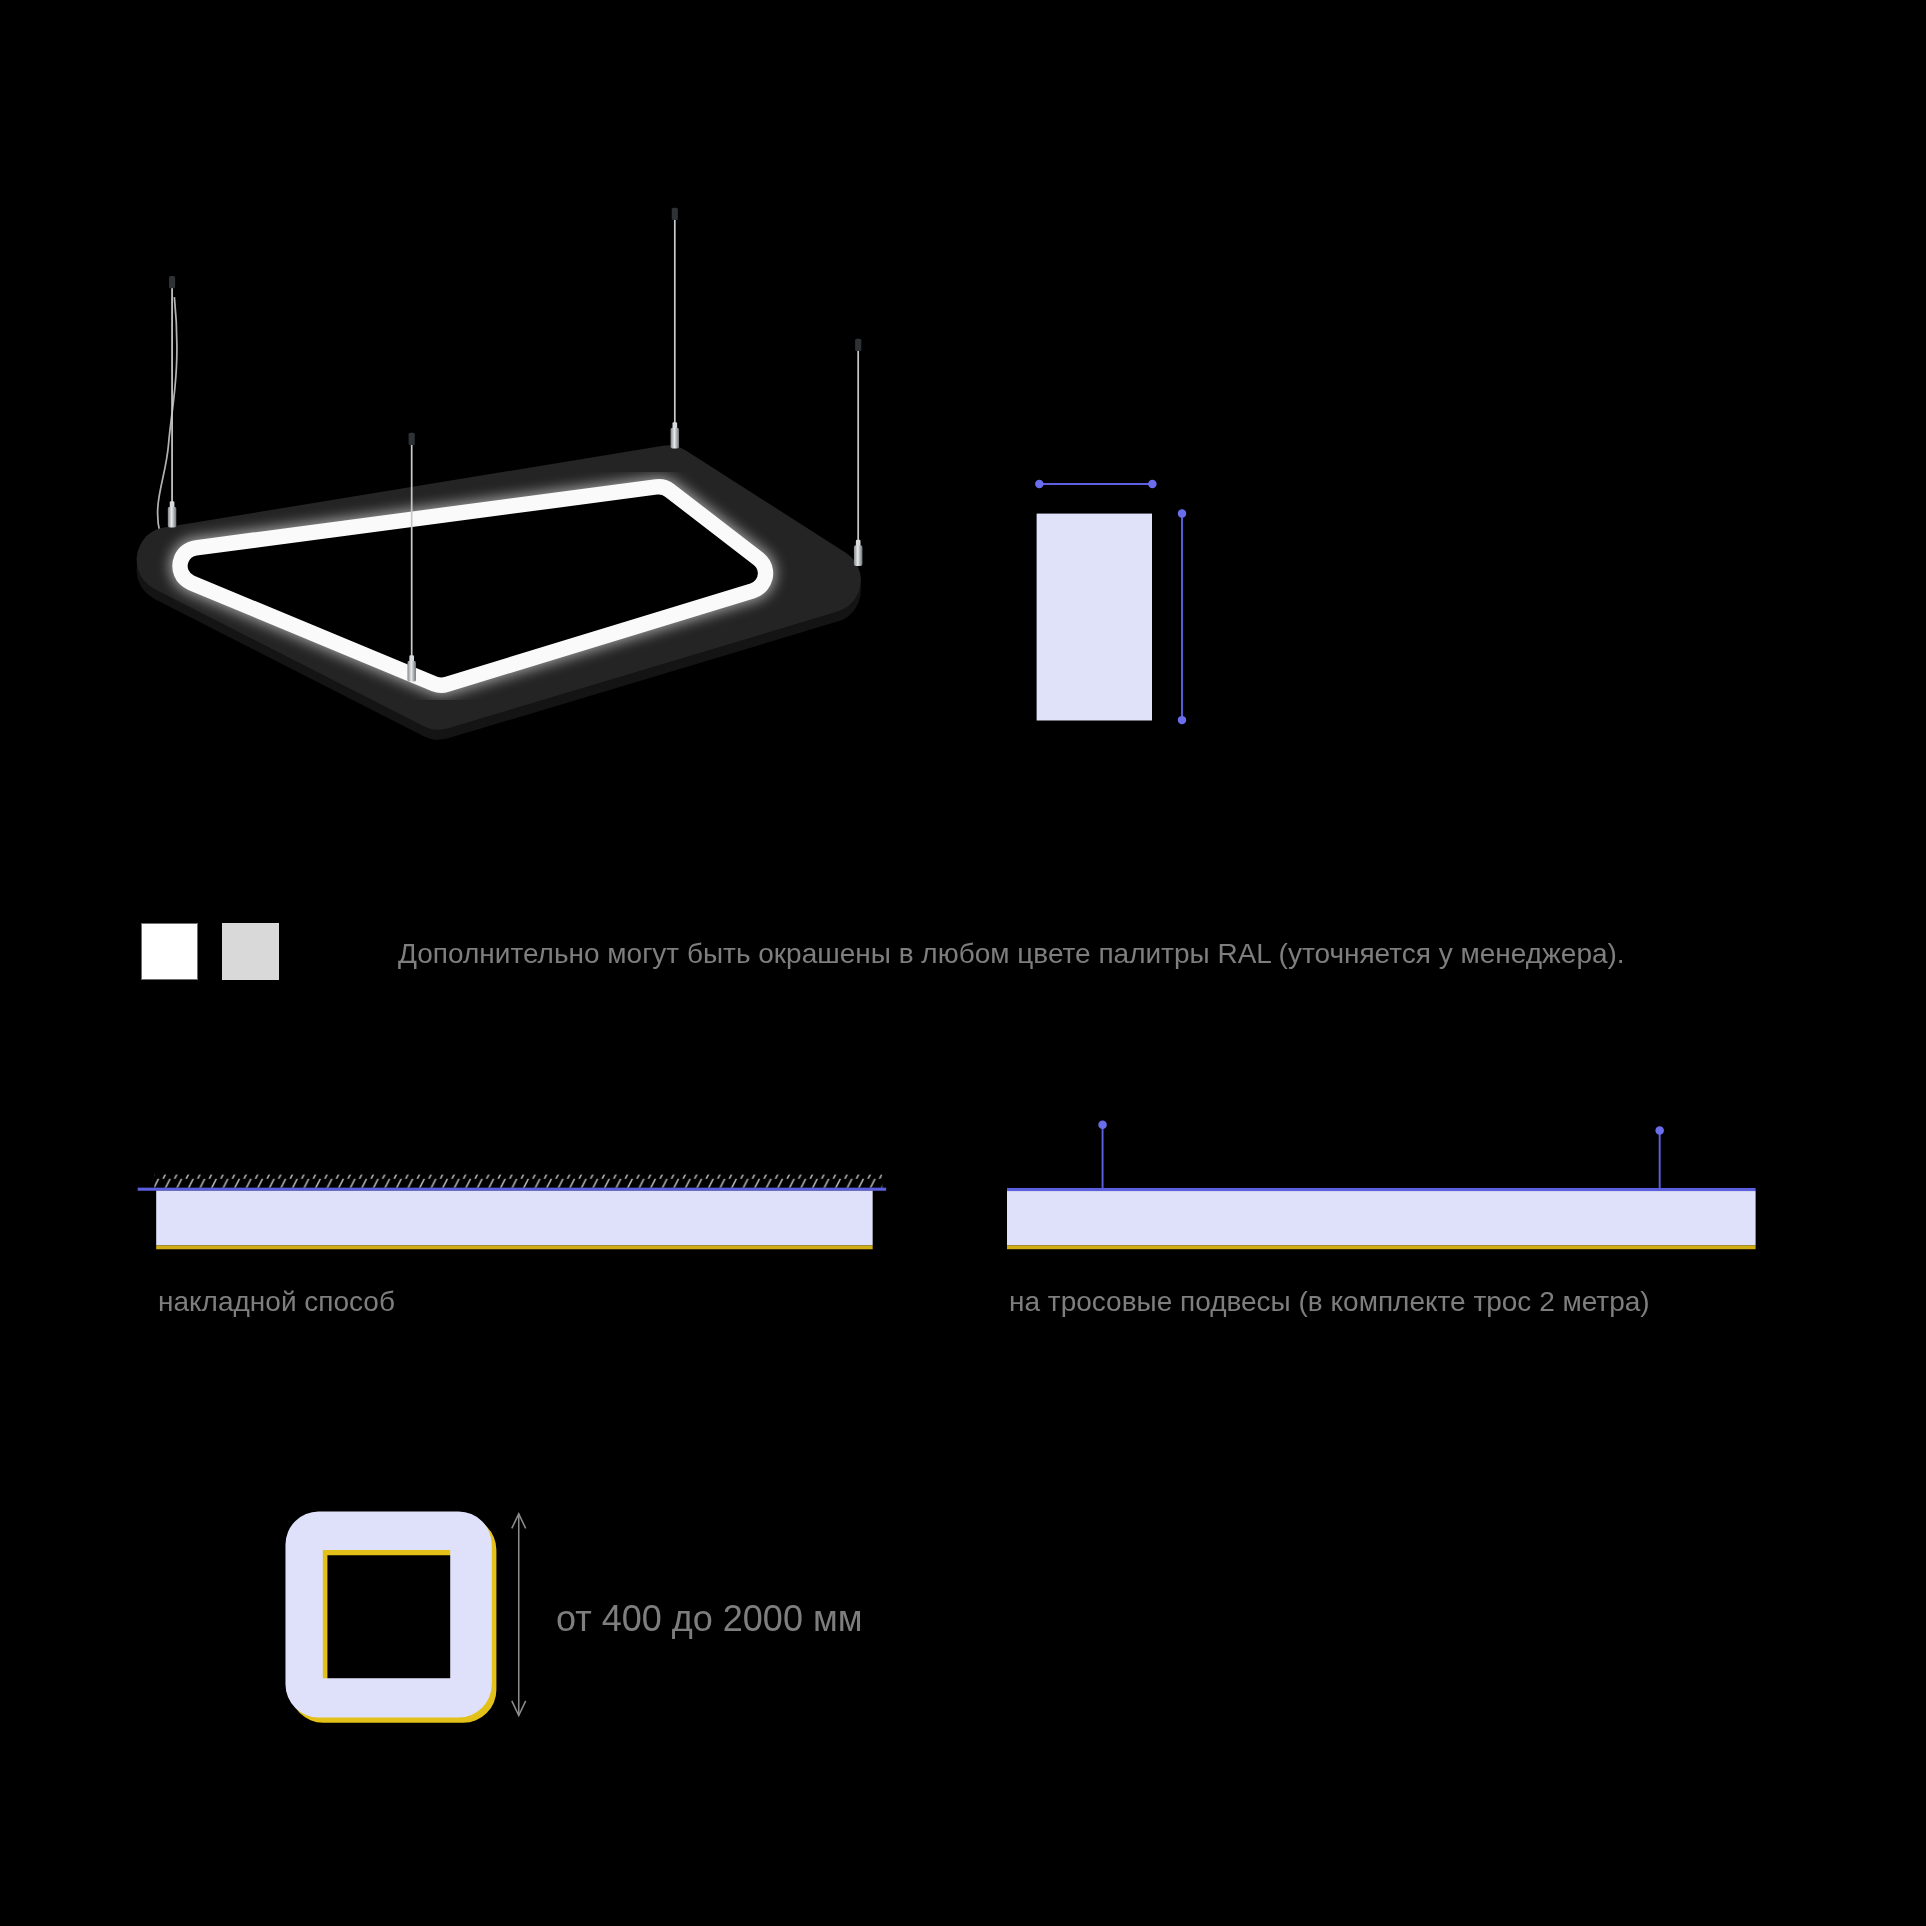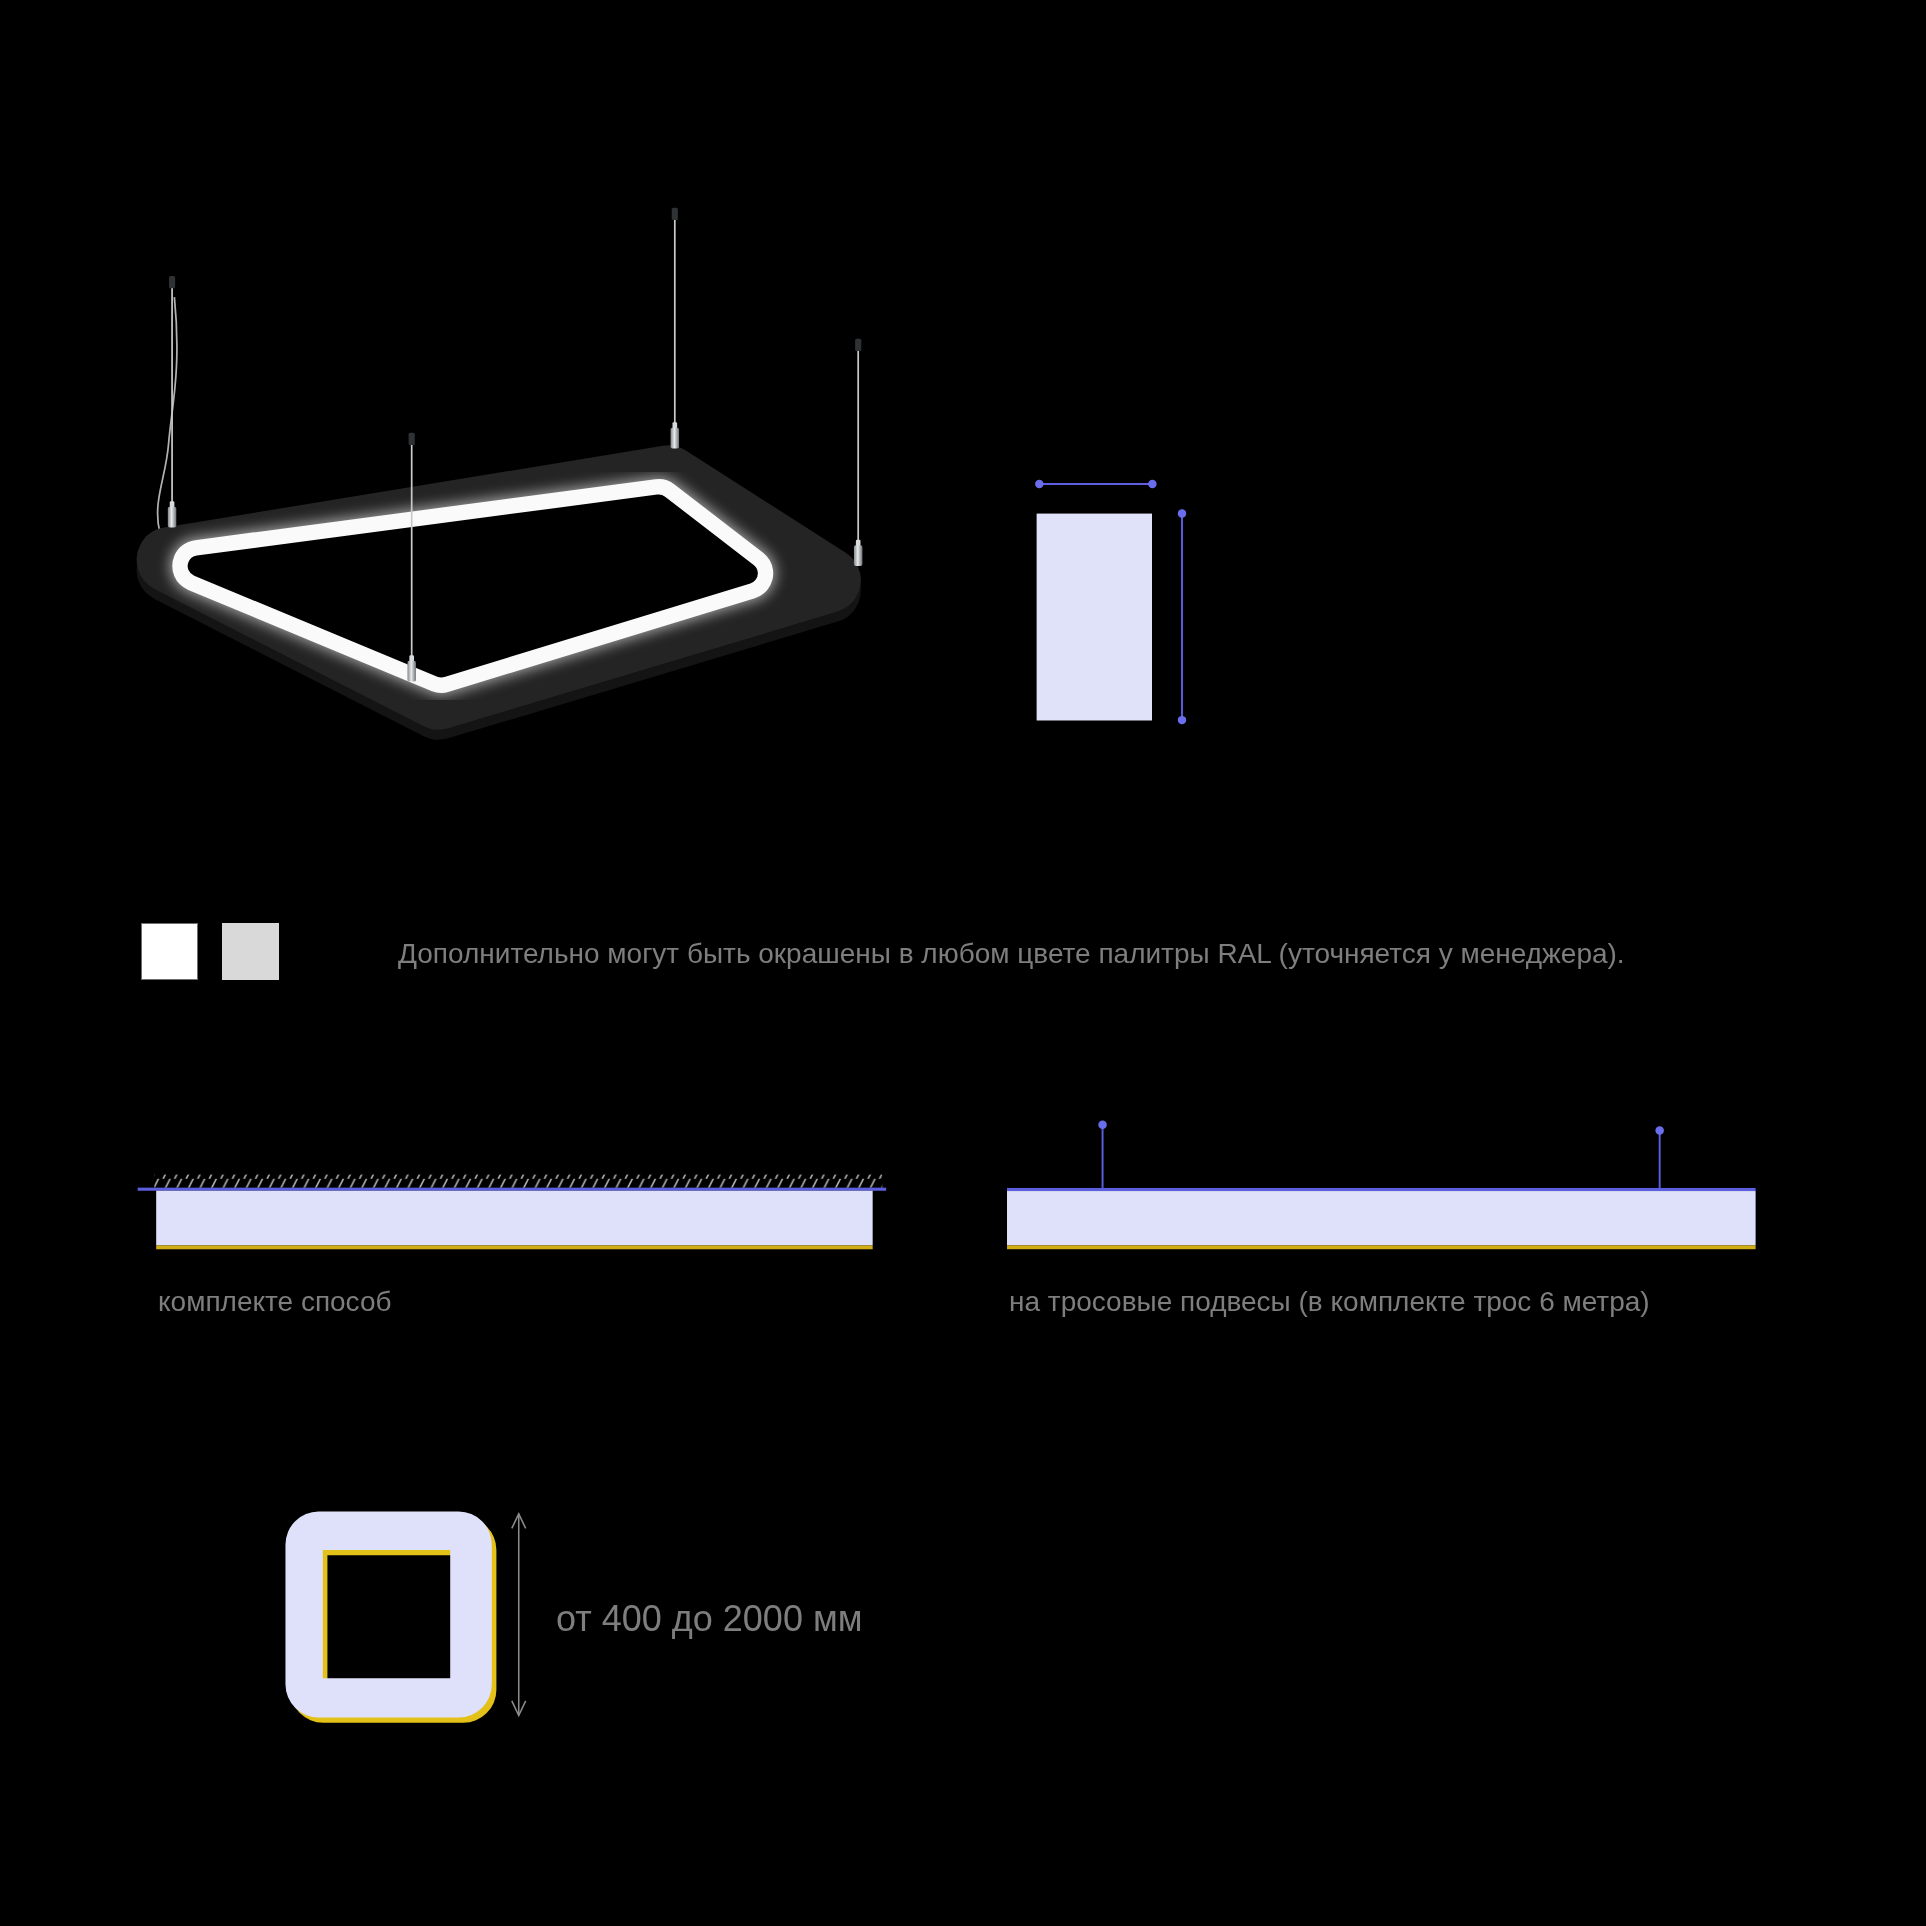--- a/index.html
+++ b/index.html
@@ -113,36 +113,36 @@
     <defs>
       <pattern id="hatch" width="30" height="36" patternUnits="userSpaceOnUse">
         <line x1="2" y1="38" x2="22" y2="-2" stroke="#b9b9b9" stroke-width="4"></line>
       </pattern>
     </defs>
     <rect x="400" y="3049" width="1890" height="34" fill="url(#hatch)"></rect>
     <rect class="accent" x="357" y="3083" width="1943" height="8"></rect>
     <rect class="lavender" x="405" y="3091" width="1860" height="142"></rect>
     <rect class="gold" x="405" y="3233" width="1860" height="10"></rect>
   </svg>
-  <div class="abs label" style="left:158px;top:1286px">комплекте способ</div>
+  <div class="abs label" style="left:158px;top:1286px">накладной способ</div>
 
   <svg class="abs" style="left:1002px;top:1115px" width="759" height="139" viewBox="2600 2895 1970 360">
     <g>
       <line class="accent-stroke" x1="2861" y1="2920" x2="2861" y2="3084" stroke-width="5"></line>
       <circle cx="2861" cy="2920" r="11" style="fill:var(--accent-dot,#6b6eec)"></circle>
     </g>
     <g>
       <line class="accent-stroke" x1="4307" y1="2935" x2="4307" y2="3084" stroke-width="5"></line>
       <circle cx="4307" cy="2935" r="11" style="fill:var(--accent-dot,#6b6eec)"></circle>
     </g>
     <rect class="accent" x="2613" y="3084" width="1943" height="8"></rect>
     <rect class="lavender" x="2613" y="3092" width="1943" height="141"></rect>
     <rect class="gold" x="2613" y="3233" width="1943" height="10"></rect>
   </svg>
-  <div class="abs label" style="left:1009px;top:1286px">на тросовые подвесы (в комплекте трос 6 метра)</div>
+  <div class="abs label" style="left:1009px;top:1286px">на тросовые подвесы (в комплекте трос 2 метра)</div>
 
   <svg class="abs" style="left:277px;top:1499px" width="562" height="239" viewBox="720 3890 1460 620">
 
     <path class="gold" fill-rule="evenodd" style="fill:#e3c118" d="M 840,3936 h 364 a 86,86 0 0 1 86,86 v 363 a 86,86 0 0 1 -86,86 h -364 a 86,86 0 0 1 -86,-86 v -363 a 86,86 0 0 1 86,-86 Z
              M 851,4036 h 331 v 333 h -331 Z"></path>
 
     <path class="lavender" fill-rule="evenodd" d="M 828,3922 h 364 a 86,86 0 0 1 86,86 v 363 a 86,86 0 0 1 -86,86 h -364 a 86,86 0 0 1 -86,-86 v -363 a 86,86 0 0 1 86,-86 Z
              M 839,4022 h 331 v 333 h -331 Z"></path>
 
     <g stroke="#8c8c8c" stroke-width="4" fill="none">

